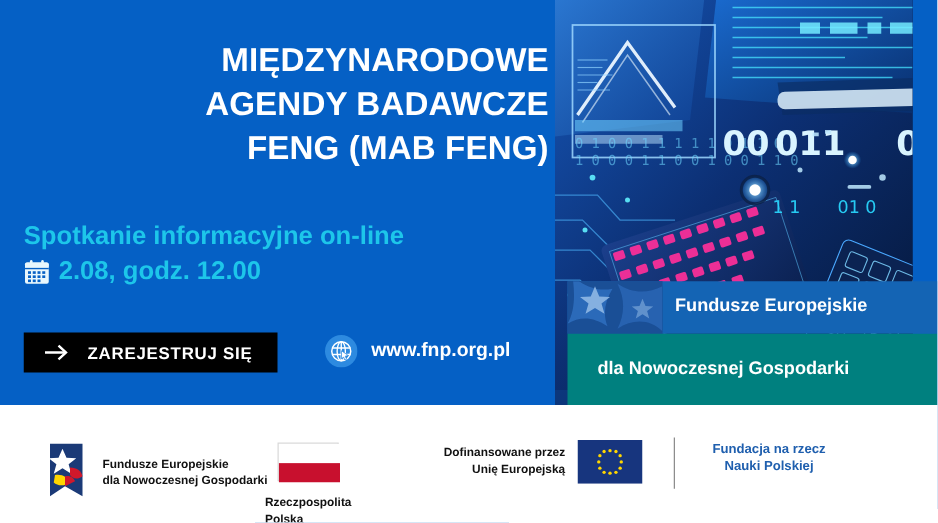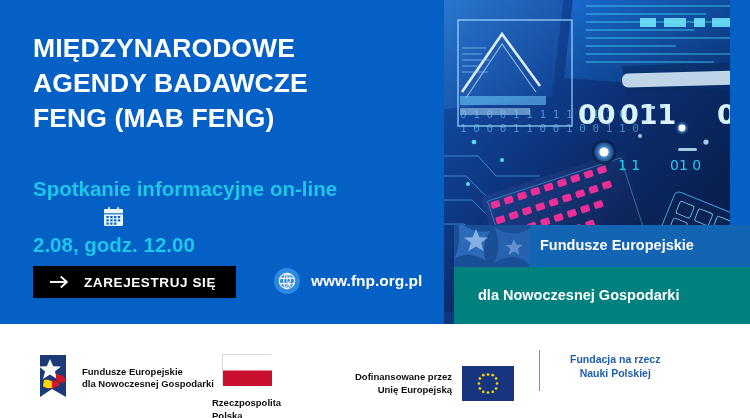--- a/index.html
+++ b/index.html
@@ -23,24 +23,25 @@
     position: absolute;
     left: 0; top: 0;
     width: 750px;
     height: 324px;
     background: #0560c5;
   }
 
   
   .left-col {
     position: absolute;
-    left: 33px;
+    left: 19px;
     top: 0;
     width: 420px;
     height: 407px;
+    text-align: right;
   }
   .headline {
     position: absolute;
     left: 0;
     top: 31px;
     width: 420px;
     color: #ffffff;
     font-size: 26.5px;
     font-weight: bold;
     line-height: 35px;
@@ -58,21 +59,20 @@
     line-height: 26px;
     white-space: nowrap;
   }
   .daterow {
     position: absolute;
     left: 0;
     top: 206px;
     display: flex;
     align-items: center;
     gap: 7px;
-    flex-direction: column;
   }
   .cal-icon {
     display: block;
     width: 21px;
     height: 21px;
   }
   .datetext {
     color: #1dc6ea;
     font-size: 20.5px;
     font-weight: bold;
@@ -219,21 +219,21 @@
   
   .rp-foot { left: 212px; top: 30px; gap: 12px; flex-direction: column; }
   .flag-pl {
     width: 49px;
     height: 31px;
     flex: none;
     border: 0.5px solid #d9d9d9;
     box-sizing: border-box;
   }
   
-  .eu-foot { left: 355px; top: 28px; gap: 10px; margin-top: 14px; }
+  .eu-foot { left: 355px; top: 28px; gap: 10px; }
   .eu-foot .logo-text { text-align: right; }
   .flag-eu { width: 52px; height: 35px; flex: none; }
   
   .divider {
     position: absolute;
     left: 539px;
     top: 26px;
     width: 1px;
     height: 41px;
     background: #8d8d8d;

